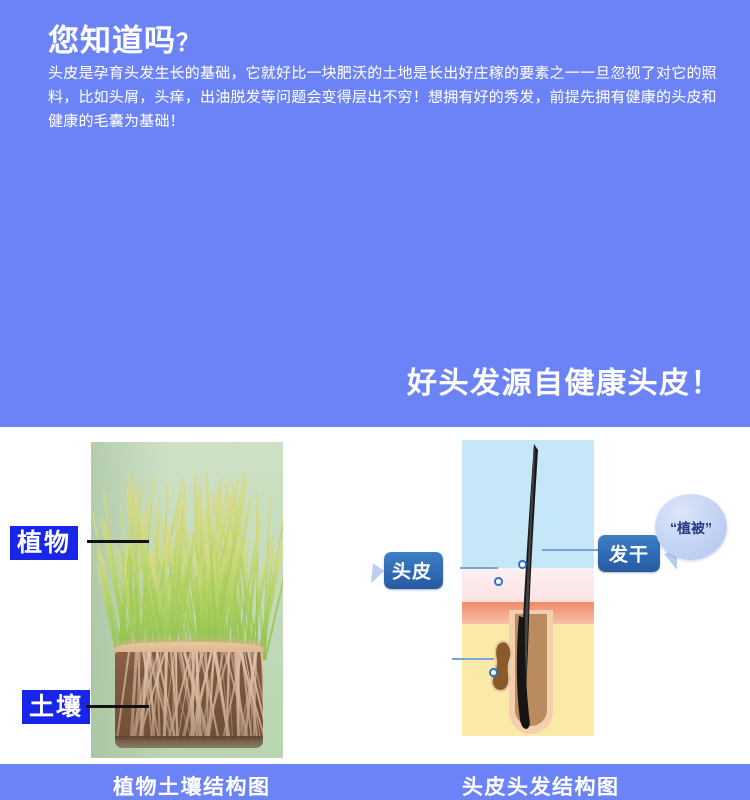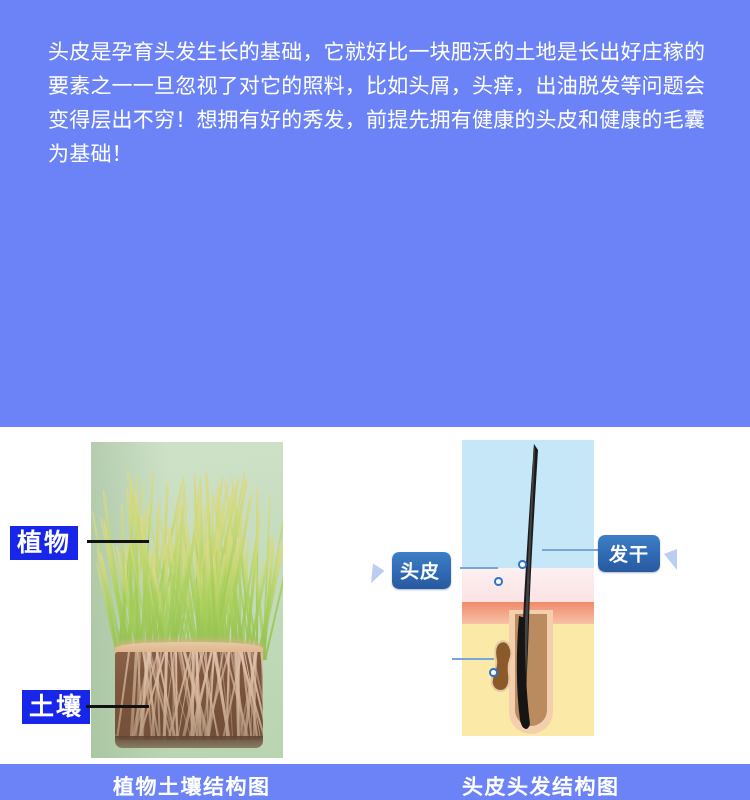--- a/index.html
+++ b/index.html
@@ -36,24 +36,23 @@
     font-weight:bold;
     letter-spacing:1px;
     line-height:1.3;
     margin-top:7px;
     white-space:nowrap;
   }
   .headline-2 .qm { font-size:24px; font-weight:bold; }
 
   .para {
     color:#ffffff;
-    font-size:21px;
+    font-size:15px;
     line-height:1.62;
     letter-spacing:0.2px;
-    margin-top:13px;
     max-width:672px;
   }
   .para-2 {
     margin-top:44px;
     font-size:17.5px;
     line-height:1.9;
     letter-spacing:0.3px;
   }
 
   .tagline {
@@ -228,21 +227,21 @@
     background:linear-gradient(to bottom,#3d7ec4 0%,#2f6ab4 55%,#28599e 100%);
     color:#ffffff;
     font-size:19px;
     font-weight:bold;
     letter-spacing:1px;
     padding:4px 11px 6px 11px;
     border-radius:7px;
     white-space:nowrap;
     box-shadow:0 1px 2px rgba(20,50,110,.35);
   }
-  .chip-scalp  { left:392px; top:125px;padding-left:8px; }
+  .chip-scalp  { left:384px; top:125px;padding-left:8px; }
   .chip-shaft  { left:598px; top:108px; }
   .chip-gland  { left:383px; top:215px; }
 
   .connector {
     position:absolute;
     height:1.5px;
     background:#76a7d8;
   }
   .conn-scalp { left:460px; top:140px; width:38px; }
   .conn-shaft { left:542px; top:122px; width:58px; }
@@ -263,26 +262,30 @@
   }
   .caption-left  { left:113px; }
   .caption-right { left:462px; }
 </style>
 </head>
 <body>
 
 <section class="hero">
   <div class="hero-inner">
 
+    <h1 class="headline-1">
+      <span>您知道吗</span><span class="qm">？</span>
+    </h1>
 
 
     <p class="para">头皮是孕育头发生长的基础，它就好比一块肥沃的土地是长出好庄稼的要素之一一旦忽视了对它的照料，比如头屑，头痒，出油脱发等问题会变得层出不穷！想拥有好的秀发，前提先拥有健康的头皮和健康的毛囊为基础！</p>
 
   </div>
 
+  <div class="tagline">好头发源自健康头皮！</div>
 </section>
 
 <section class="panel">
 
   <figure class="photo">
     <div class="shadow-left"></div>
     <div class="canopy" id="canopy">
         <div class="blade" style="left: 90.7525px; height: 124.926px; transform: rotate(1.1deg); opacity: 1; width: 2.9px;"></div>
         <div class="blade" style="left: 80.4388px; height: 181.989px; transform: rotate(10.8deg); opacity: 0.68; width: 3.4px;"></div>
         <div class="blade" style="left: 31.8643px; height: 114.335px; transform: rotate(12.81deg); opacity: 0.67; width: 2.4px;"></div>
@@ -541,18 +544,19 @@
   </figure>
 
   <div class="connector conn-scalp"></div>
   <div class="connector conn-shaft"></div>
   <div class="connector conn-gland"></div>
 
   <div class="chip chip-scalp">头皮</div>
   <div class="chip chip-shaft">发干</div>
 
   <div class="bubble-tail tail-veg"></div>
+  <div class="bubble bubble-veg">“植被”</div>
 </section>
 
 <footer class="captionbar">
   <div class="caption caption-right">头皮头发结构图</div>
   <div class="caption caption-left">植物土壤结构图</div>
 </footer>
 
 </body></html>

